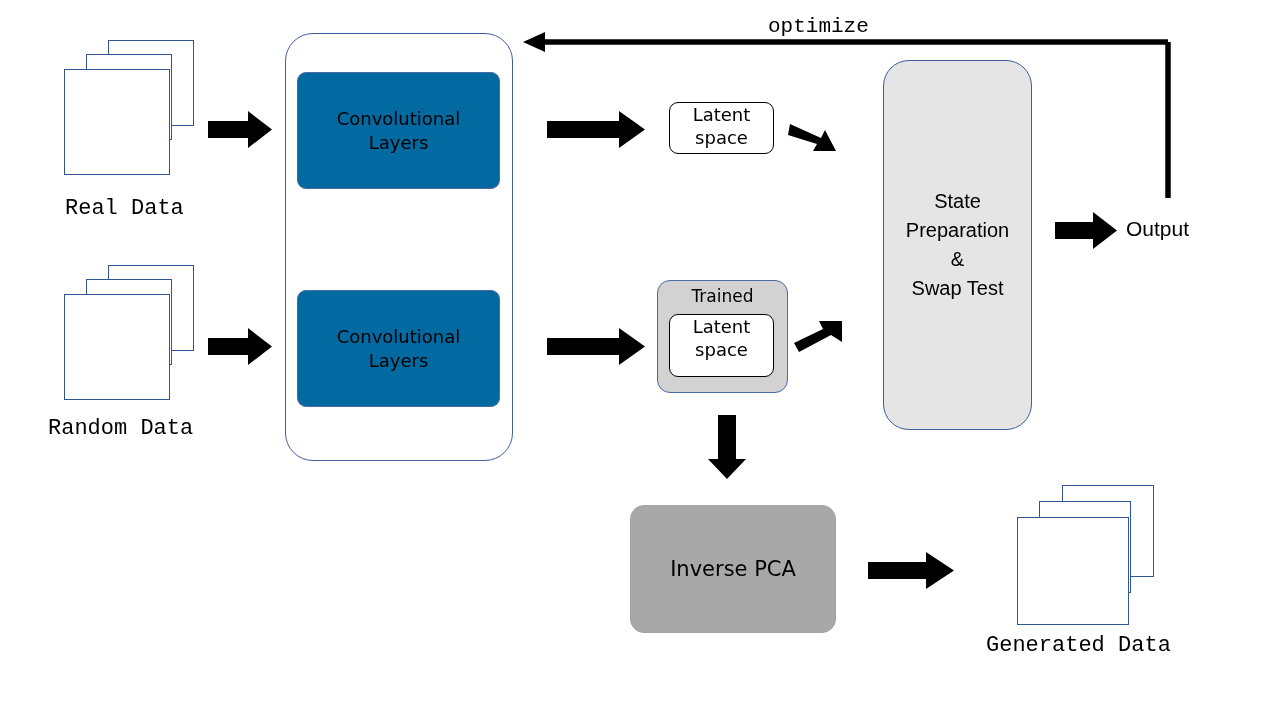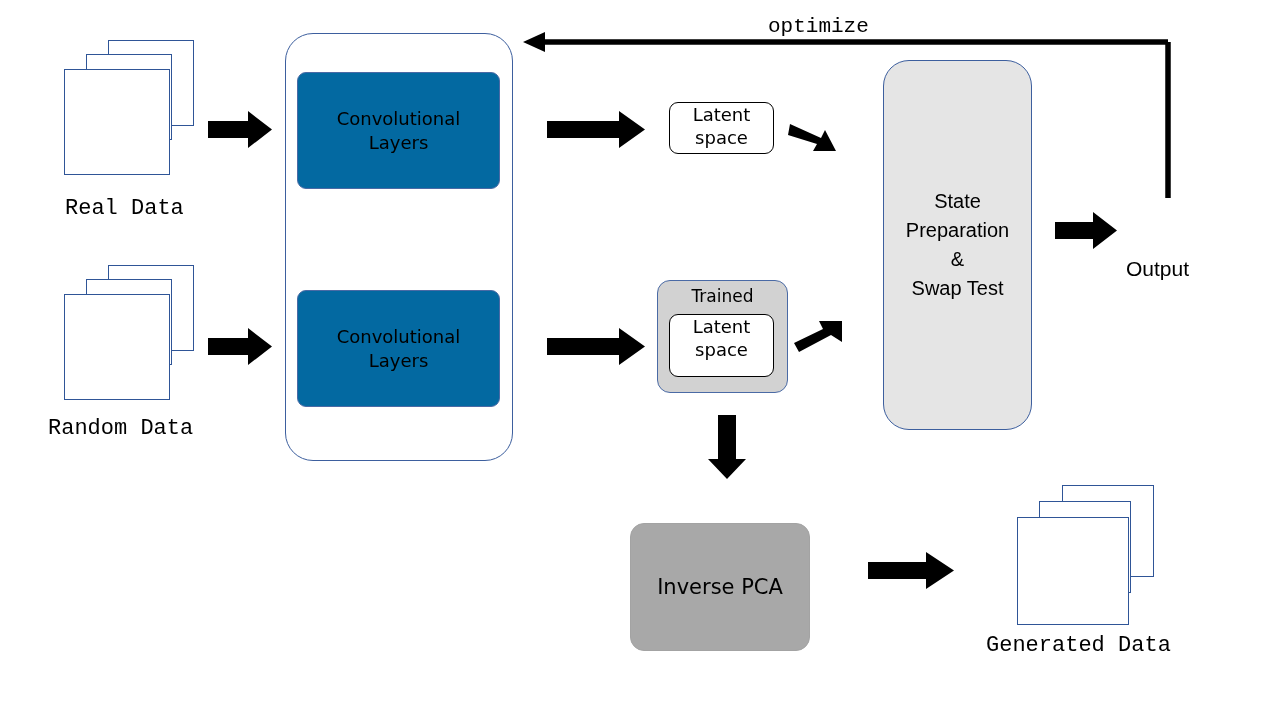--- a/index.html
+++ b/index.html
@@ -201,38 +201,38 @@
       <span>Preparation</span><br>
       <span>&amp;</span><br>
       <span>Swap Test</span>
     </span>
   </div>
 
   <svg class="arrow" style="left:1055px; top:210px;" width="66" height="42" viewBox="0 0 66 42">
     <path class="blk" d="M0,12 L38,12 L38,2 L62,20.5 L38,39 L38,29 L0,29 Z"></path>
   </svg>
 
-  <div class="lbl lbl-arial" style="left:1126px; top:217px; font-size:21px;margin-top:40px;">Output</div>
+  <div class="lbl lbl-arial" style="left:1126px; top:217px; font-size:21px;">Output</div>
 
   <svg class="arrow" style="left:515px; top:32px;" width="670" height="180" viewBox="0 0 670 180">
 
     <path class="blkstroke" stroke-width="5.5" stroke-linecap="butt" d="M653,10 L653,166"></path>
 
     <path class="blkstroke" stroke-width="5.5" stroke-linecap="butt" d="M653,10 L26,10"></path>
 
     <path class="blk" d="M8,10 L30,0 L30,20 Z"></path>
   </svg>
 
   <div class="lbl lbl-cal" style="left:768px; top:15px; font-size:21px;">optimize</div>
 
   <svg class="arrow" style="left:705px; top:415px;" width="44" height="68" viewBox="0 0 44 68">
     <path class="blk" d="M13,0 L31,0 L31,44 L41,44 L22,64 L3,44 L13,44 Z"></path>
   </svg>
 
-  <div class="pca-box" style="left:630px; top:505px; width:180px; height:128px; font-size:21px;margin-top:18px;">
+  <div class="pca-box" style="left:630px; top:505px; width:206px; height:128px; font-size:21px;">
     <span>Inverse PCA</span>
   </div>
 
   <svg class="arrow" style="left:868px; top:550px;" width="90" height="42" viewBox="0 0 90 42">
     <path class="blk" d="M0,12 L58,12 L58,2 L86,20.5 L58,39 L58,29 L0,29 Z"></path>
   </svg>
 
   <div class="stack" style="left:1013px; top:485px; width:155px; height:140px;">
     <div class="sheet" style="left:49px; top:0px;  width:92px; height:92px;"></div>
     <div class="sheet" style="left:26px; top:16px; width:92px; height:92px;"></div>

